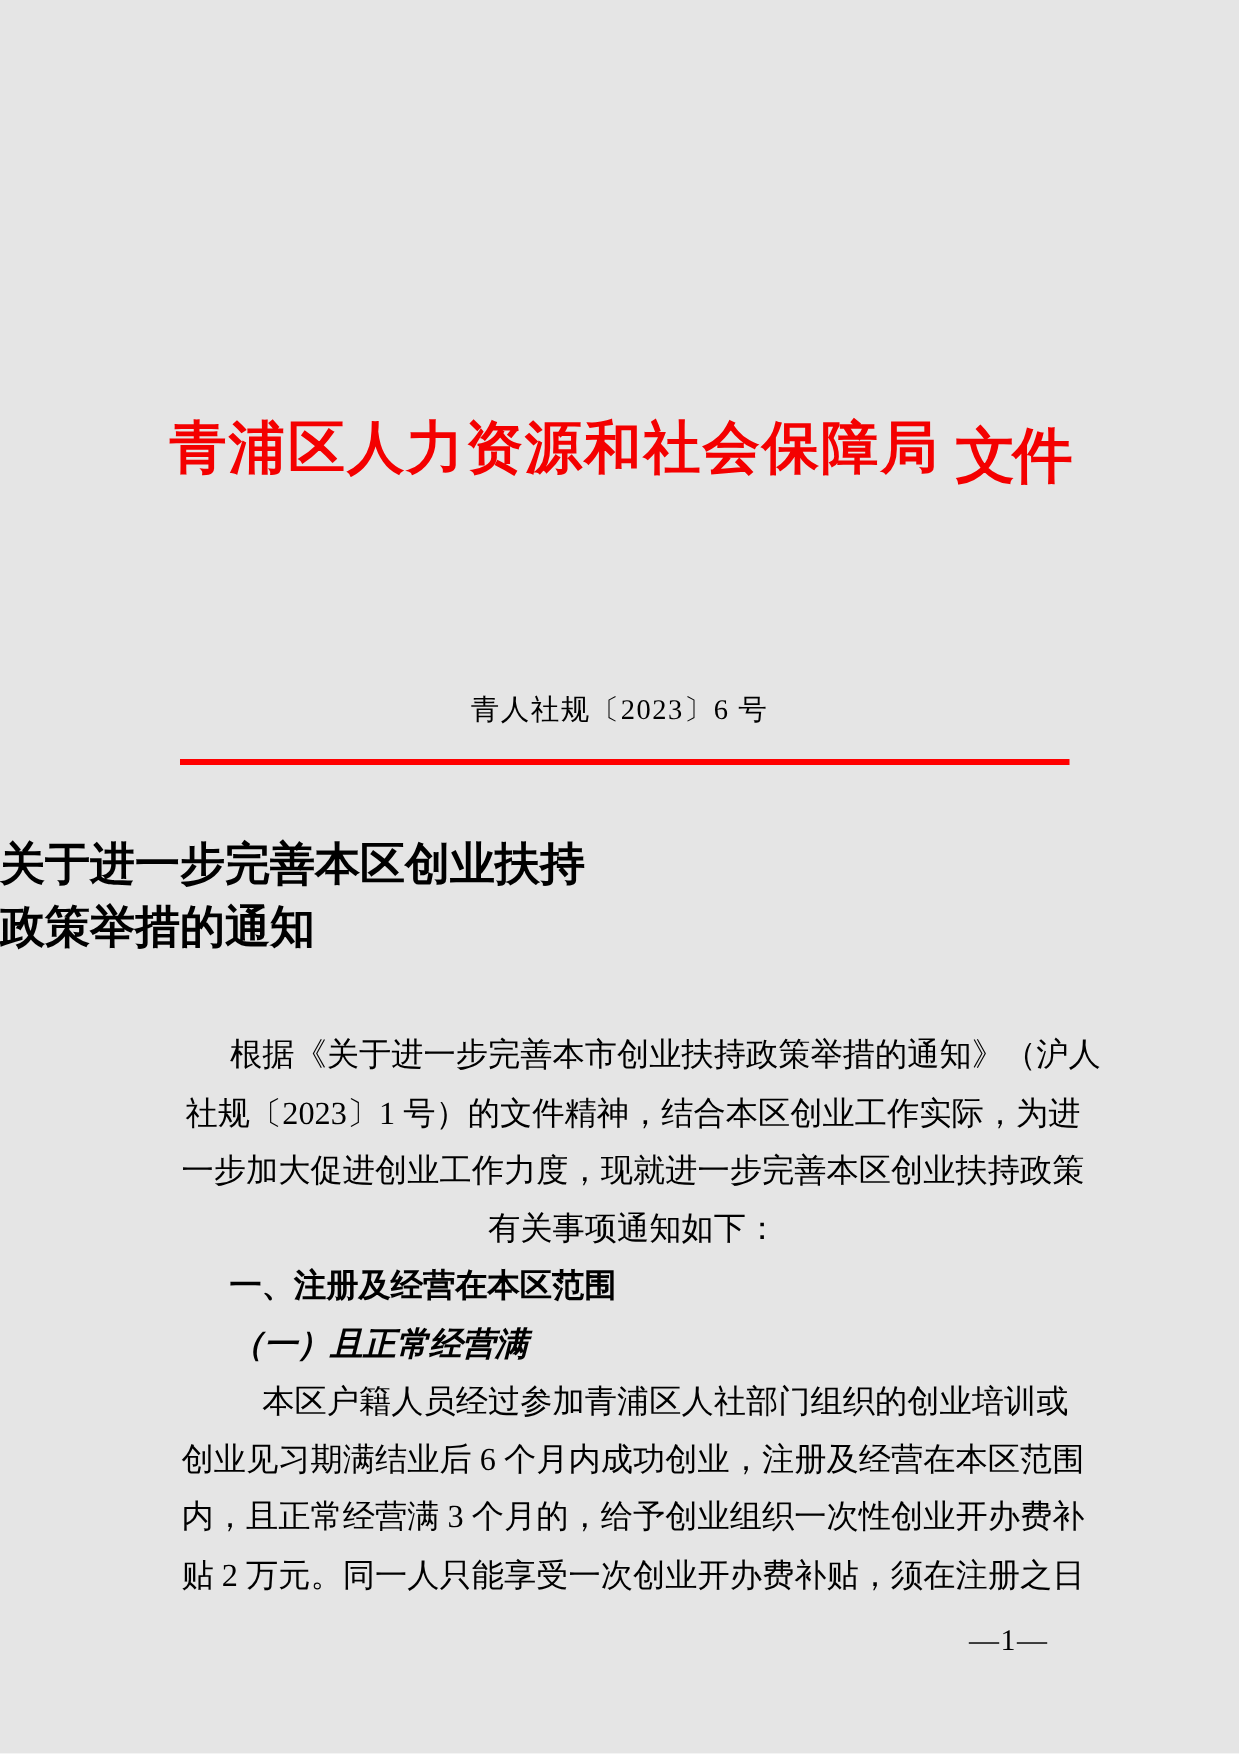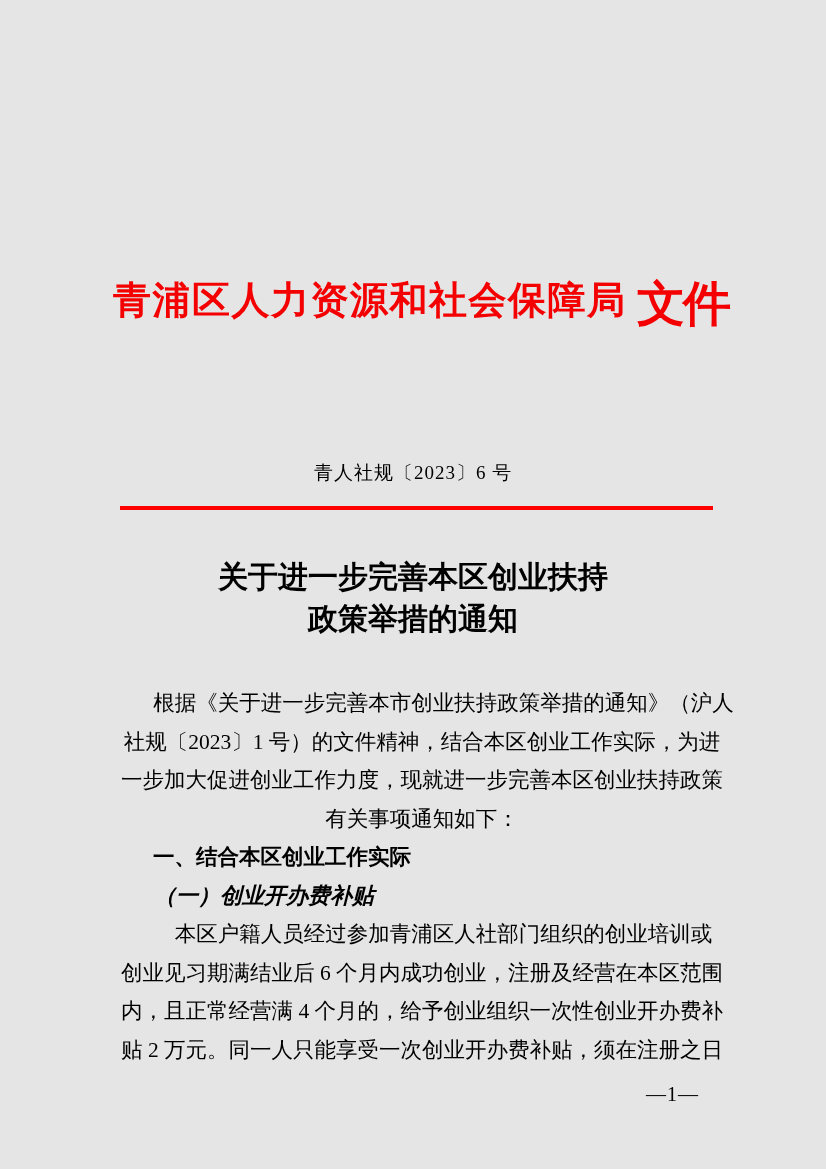--- a/index.html
+++ b/index.html
@@ -34,21 +34,21 @@
     font-size: 38px;
     line-height: 62px;
     color: #f40000;
     text-align: justify;
     text-align-last: justify;
     white-space: nowrap;
   }
   .doc-type-label {
     font-family: "Liberation Serif", serif;
     font-weight: bold;
-    font-size: 48px;
+    font-size: 40px;
     color: #f40000;
     margin-left: 12px;
     letter-spacing: -2px;
     transform: translateY(4px);
   }
 
   
   .doc-number {
     position: absolute;
     left: 0;
@@ -69,21 +69,20 @@
     height: 4px;
     background: #ff0000;
   }
 
   
   .doc-title {
     position: absolute;
     left: 0;
     top: 556px;
     width: 826px;
-    text-align: center;
     font-weight: bold;
     font-size: 30px;
     line-height: 42px;
     white-space: pre-line;
     color: #000000;
   }
 
   
   .body-text {
     position: absolute;
@@ -145,23 +144,23 @@
   <div class="red-divider"></div>
 
   <div class="doc-title">关于进一步完善本区创业扶持
 政策举措的通知</div>
 
   <div class="body-text">
     <p class="para">根据《关于进一步完善本市创业扶持政策举措的通知》（沪人
 社规〔2023〕1 号）的文件精神，结合本区创业工作实际，为进
 一步加大促进创业工作力度，现就进一步完善本区创业扶持政策
 有关事项通知如下：</p>
-    <p class="heading-1">一、结合本区创业工作实际</p>
-    <p class="heading-2">（一）创业开办费补贴</p>
+    <p class="heading-1">一、注册及经营在本区范围</p>
+    <p class="heading-2">（一）且正常经营满</p>
     <p class="para">本区户籍人员经过参加青浦区人社部门组织的创业培训或
 创业见习期满结业后 6 个月内成功创业，注册及经营在本区范围
-内，且正常经营满 4 个月的，给予创业组织一次性创业开办费补
+内，且正常经营满 3 个月的，给予创业组织一次性创业开办费补
 贴 2 万元。同一人只能享受一次创业开办费补贴，须在注册之日</p>
   </div>
 
   <div class="page-number">—1—</div>
 
 </div>
 
 </body></html>

